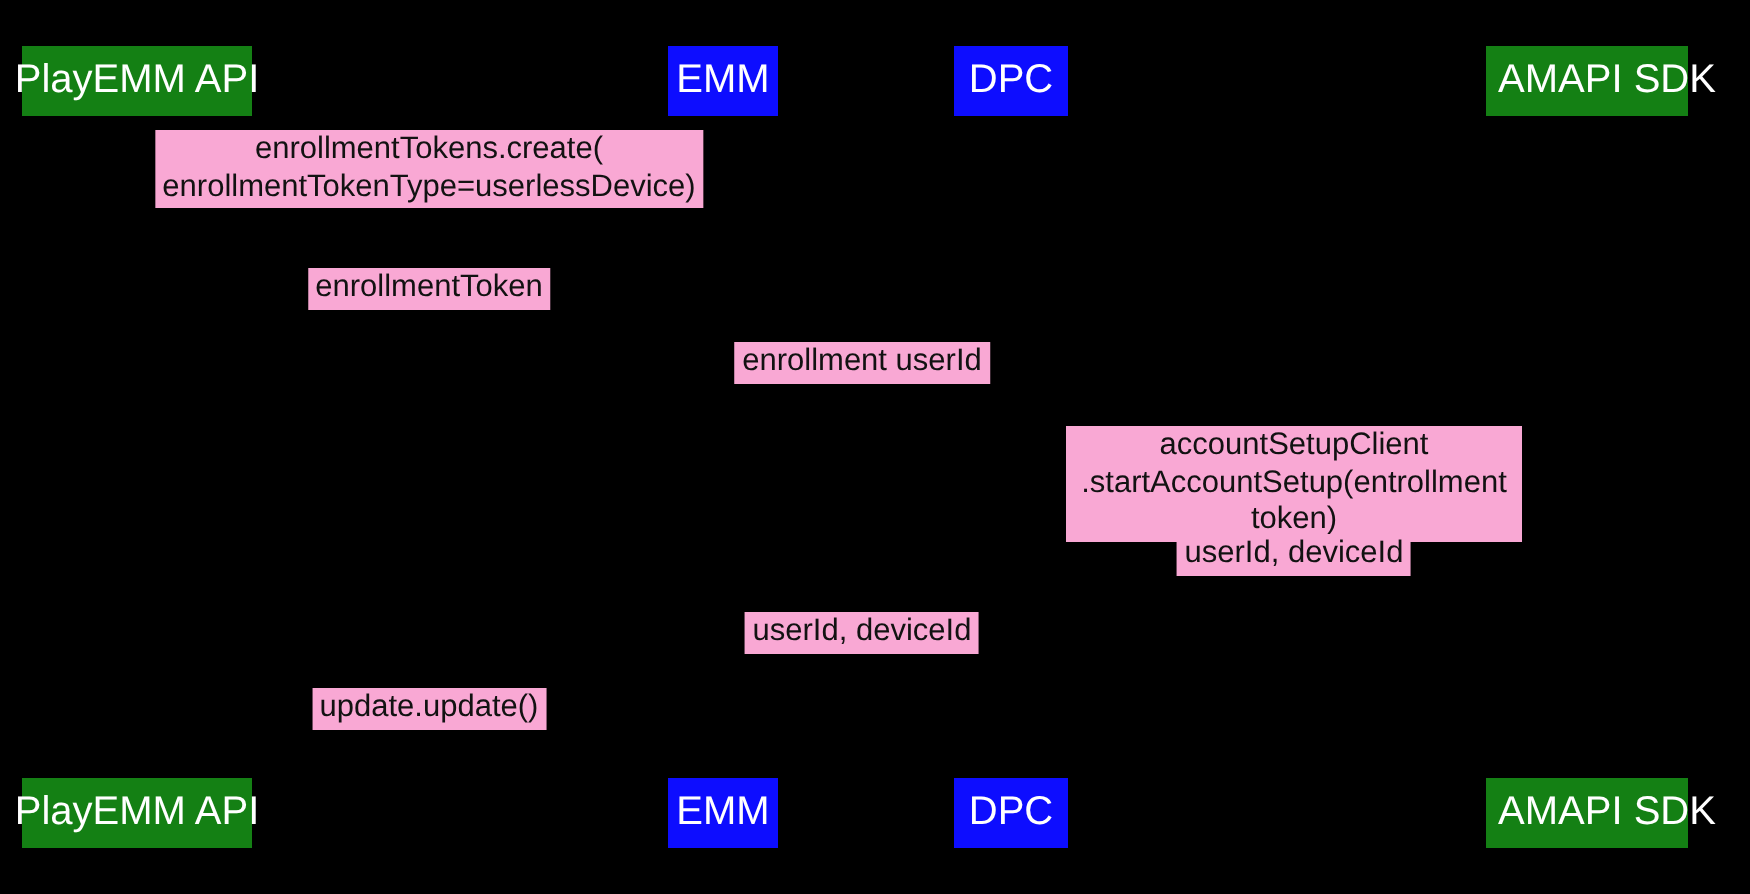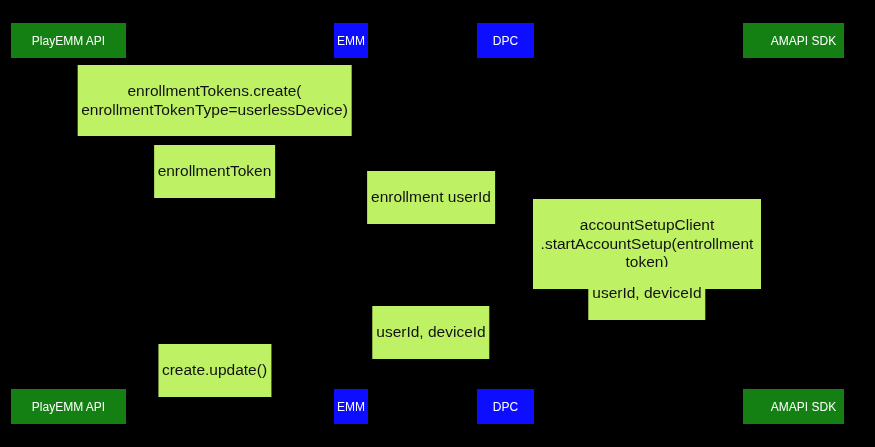--- a/index.html
+++ b/index.html
@@ -16,50 +16,50 @@
     font-family: "Liberation Sans", "DejaVu Sans", sans-serif;
   }
   
   .actor {
     position: absolute;
     height: 35px;
     display: flex;
     align-items: center;
     justify-content: center;
     color: #ffffff;
-    font-size: 12px;
+    font-size: 20px;
     white-space: nowrap;
     box-sizing: border-box;
   }
   .row-top    { top: 23px; }
   .row-bottom { top: 389px; }
   .actor-playemm { left: 11px;  width: 115px; }
-  .actor-emm     { left: 334px; width: 34px; }
+  .actor-emm     { left: 334px; width: 55px; }
   .actor-dpc     { left: 477px; width: 57px; }
   .actor-amapi   { left: 743px; width: 101px; padding-left: 20px; }
   
   .msg {
     position: absolute;
     transform: translateX(-50%);
-    background: #bef264;
+    background: #f9a8d4;
     color: #121212;
     font-size: 15.5px;
     line-height: 18.5px;
-    padding: 17px 4px;
+    padding: 1px 4px;
     text-align: center;
     white-space: pre-line;
     box-sizing: border-box;
   }
   .lane-a { left: 214.5px; } 
   .lane-b { left: 431px; }   
   .lane-c { left: 647px; }   
   .msg-1 { top: 65px; }
-  .msg-2 { top: 145px; }
+  .msg-2 { top: 134px; }
   .msg-3 { top: 171px; }
-  .msg-4 { top: 199px; text-align: center; }
+  .msg-4 { top: 213px; text-align: center; }
   .msg-5 { top: 267px; }
   .msg-6 { top: 306px; }
   .msg-7 { top: 344px; }
 </style>
 </head>
 <body>
 
 <div class="canvas">
 
   <div class="actor row-top actor-playemm" style="background-color: rgb(20, 128, 20);">PlayEMM API</div>
@@ -68,20 +68,20 @@
   <div class="actor row-top actor-amapi" style="background-color: rgb(20, 128, 20);">AMAPI SDK</div>
 
   <div class="msg msg-1 lane-a">enrollmentTokens.create(
 enrollmentTokenType=userlessDevice)</div>
   <div class="msg msg-2 lane-a">enrollmentToken</div>
   <div class="msg msg-3 lane-b">enrollment userId</div>
   <div class="msg msg-4 lane-c">accountSetupClient
 .startAccountSetup(entrollment token)</div>
   <div class="msg msg-5 lane-c">userId, deviceId</div>
   <div class="msg msg-6 lane-b">userId, deviceId</div>
-  <div class="msg msg-7 lane-a">create.update()</div>
+  <div class="msg msg-7 lane-a">update.update()</div>
 
   <div class="actor row-bottom actor-playemm" style="background-color: rgb(20, 128, 20);">PlayEMM API</div>
   <div class="actor row-bottom actor-emm" style="background-color: rgb(13, 13, 255);">EMM</div>
   <div class="actor row-bottom actor-dpc" style="background-color: rgb(13, 13, 255);">DPC</div>
   <div class="actor row-bottom actor-amapi" style="background-color: rgb(20, 128, 20);">AMAPI SDK</div>
 
 </div>
 
 </body></html>

